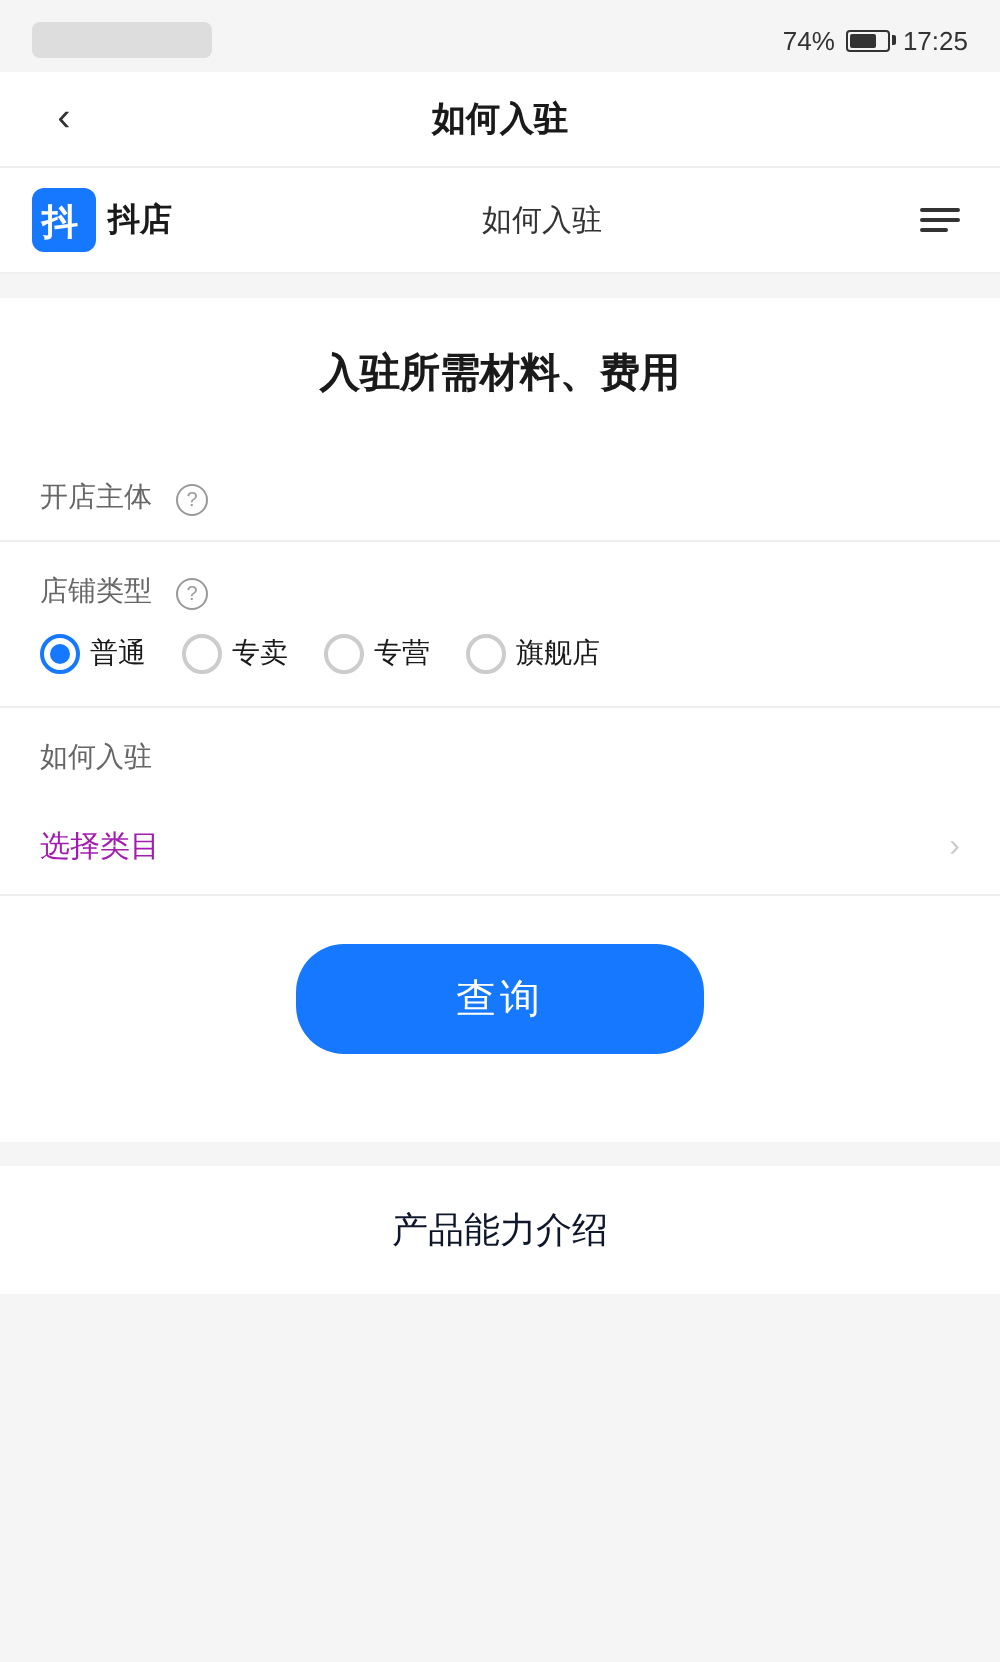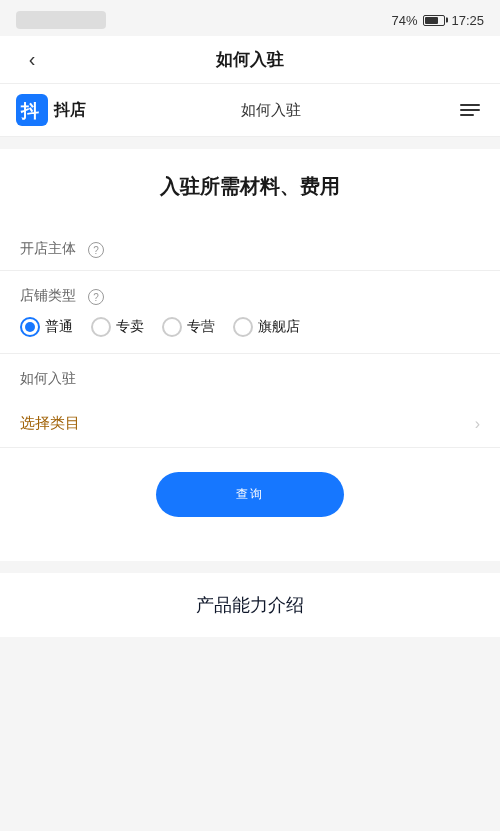--- a/index.html
+++ b/index.html
@@ -268,41 +268,41 @@
     .category-selector {
       display: flex;
       align-items: center;
       justify-content: space-between;
       padding: 14px 0;
       cursor: pointer;
     }
 
     .category-placeholder {
       font-size: 15px;
-      color: #a16207;
+      color: #a21caf;
     }
 
     .chevron-right {
       color: #ccc;
       font-size: 16px;
     }
 
     
     .query-btn-wrapper {
       display: flex;
       justify-content: center;
       padding: 24px 0 20px;
     }
 
     .query-btn {
       background: #1677ff;
       color: #fff;
       border: none;
       border-radius: 24px;
-      font-size: 12px;
+      font-size: 20px;
       font-weight: 500;
       padding: 14px 80px;
       cursor: pointer;
       letter-spacing: 2px;
     }
 
     
     .bottom-section {
       background: #fff;
       margin-top: 8px;

